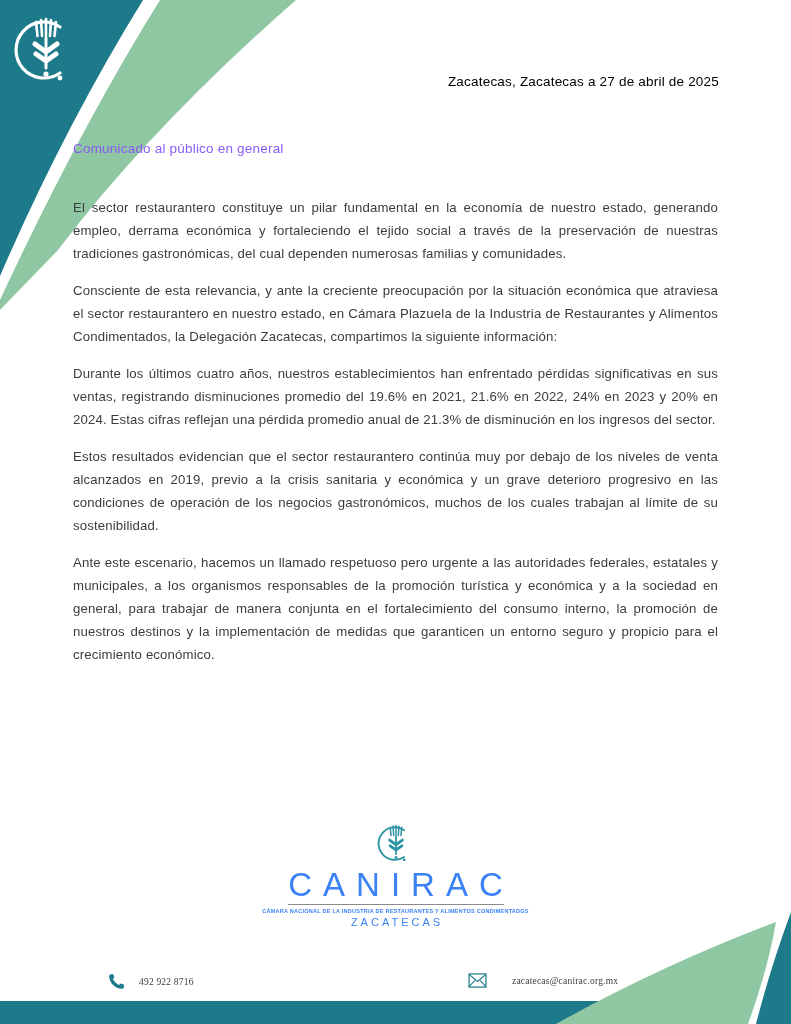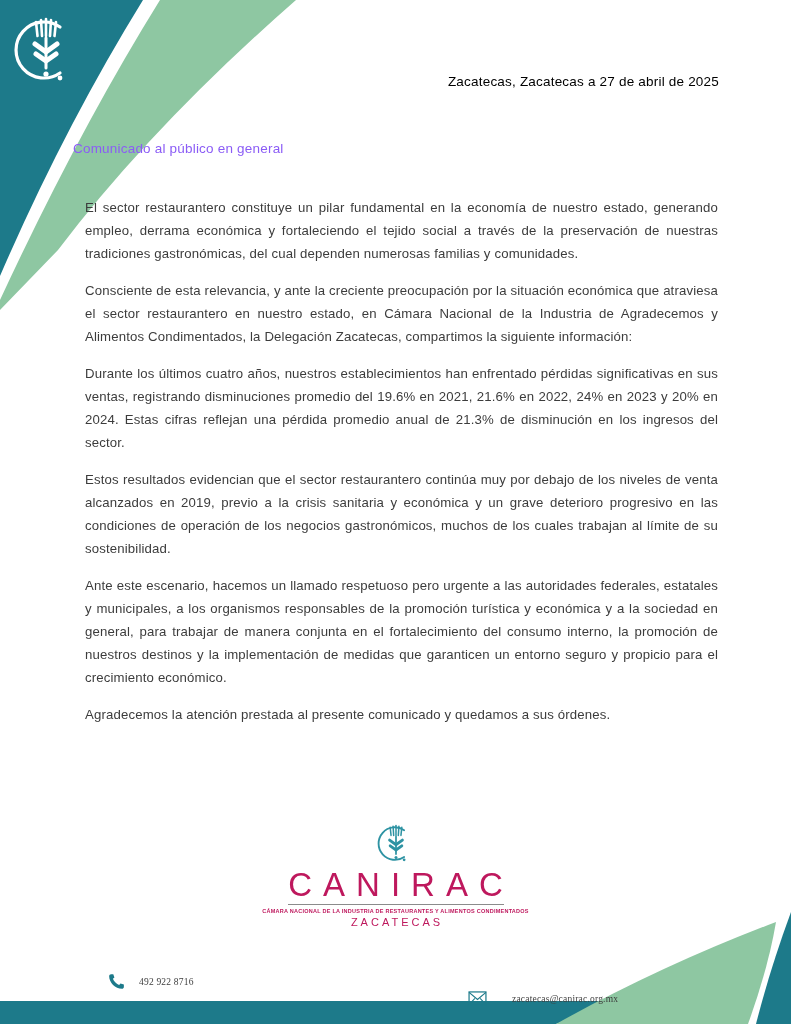--- a/index.html
+++ b/index.html
@@ -26,26 +26,26 @@
     position:absolute;top:141px;left:73px;
     font-size:13.5px;color:#8b5cf6;letter-spacing:.2px;
   }
 
   
   .body-copy{
     position:absolute;top:196px;left:73px;width:645px;
     font-size:13.2px;line-height:23px;color:#3c3c3c;
     text-align:justify;letter-spacing:.15px;
   }
-  .body-copy p{margin:0 0 14px 12px;}
+  .body-copy p{margin:0 0 14px 0;}
 
   
   .brand{
     position:absolute;top:818px;left:0;width:791px;text-align:center;
-    color:#be185d;
+    color:#3b82f6;
   }
   .brand .wheat-wrap{height:50px;}
   .brand-name{
     font-size:33px;letter-spacing:11px;padding-left:11px;
     font-weight:400;line-height:34px;
   }
   .brand-rule{width:216px;height:1px;background:#8b8b8b;margin:2px auto 3px auto;}
   .brand-caption{
     font-size:5.5px;font-weight:bold;letter-spacing:.25px;line-height:7px;
   }
@@ -57,21 +57,21 @@
   .contact-row{
     position:absolute;top:971px;left:0;width:636px;height:26px;
   }
   .contact-item{
     position:absolute;display:flex;align-items:center;gap:14px;
     font-family:"Liberation Serif","DejaVu Serif",serif;
     font-size:9.5px;color:#3d3d3d;letter-spacing:.2px;
   }
   #contact-phone{left:108px;top:2px;}
   #contact-address{left:247px;top:2px;}
-  #contact-email{left:468px;top:20px;gap:25px;}
+  #contact-email{left:468px;top:2px;gap:25px;}
   .contact-item svg{flex:0 0 auto;}
 </style>
 </head>
 <body>
 
 <svg id="deco-top" class="deco" width="320" height="320" viewBox="0 0 320 320">
   <path d="M0,0 H296 Q152,126 58,250 L0,310 Z" fill="#8ec7a2"></path>
   <path d="M0,0 H160 Q78,132 0,300 Z" fill="#ffffff"></path>
   <path d="M0,0 H143 Q64,128 0,276 Z" fill="#1d7a8a"></path>
 </svg>
@@ -97,25 +97,24 @@
   <circle cx="38" cy="68" r="2.6" fill="#ffffff"></circle>
   <circle cx="52" cy="72" r="2.4" fill="#ffffff"></circle>
 </svg>
 
 <div class="date-line">Zacatecas, Zacatecas a 27 de abril de 2025</div>
 
 <div class="heading">Comunicado al público en general</div>
 
 <div class="body-copy">
   <p>El sector restaurantero constituye un pilar fundamental en la economía de nuestro estado, generando empleo, derrama económica y fortaleciendo el tejido social a través de la preservación de nuestras tradiciones gastronómicas, del cual dependen numerosas familias y comunidades.</p>
-  <p>Consciente de esta relevancia, y ante la creciente preocupación por la situación económica que atraviesa el sector restaurantero en nuestro estado, en Cámara Nacional de la Industria de Agradecemos y Alimentos Condimentados, la Delegación Zacatecas, compartimos la siguiente información:</p>
+  <p>Consciente de esta relevancia, y ante la creciente preocupación por la situación económica que atraviesa el sector restaurantero en nuestro estado, en Cámara Plazuela de la Industria de Restaurantes y Alimentos Condimentados, la Delegación Zacatecas, compartimos la siguiente información:</p>
   <p>Durante los últimos cuatro años, nuestros establecimientos han enfrentado pérdidas significativas en sus ventas, registrando disminuciones promedio del 19.6% en 2021, 21.6% en 2022, 24% en 2023 y 20% en 2024. Estas cifras reflejan una pérdida promedio anual de 21.3% de disminución en los ingresos del sector.</p>
   <p>Estos resultados evidencian que el sector restaurantero continúa muy por debajo de los niveles de venta alcanzados en 2019, previo a la crisis sanitaria y económica y un grave deterioro progresivo en las condiciones de operación de los negocios gastronómicos, muchos de los cuales trabajan al límite de su sostenibilidad.</p>
   <p>Ante este escenario, hacemos un llamado respetuoso pero urgente a las autoridades federales, estatales y municipales, a los organismos responsables de la promoción turística y económica y a la sociedad en general, para trabajar de manera conjunta en el fortalecimiento del consumo interno, la promoción de nuestros destinos y la implementación de medidas que garanticen un entorno seguro y propicio para el crecimiento económico.</p>
-  <p>Agradecemos la atención prestada al presente comunicado y quedamos a sus órdenes.</p>
 </div>
 
 <div class="brand">
   <div class="wheat-wrap">
     <svg width="52" height="50" viewBox="0 0 76 86">
       <g stroke="#2e93a3" fill="none" stroke-linecap="round">
         <path d="M52,21 A28,28 0 1 0 52,67" stroke-width="3.2"></path>
         <line x1="38" y1="32" x2="38" y2="62" stroke-width="3"></line>
         <line x1="28" y1="16" x2="29.5" y2="30" stroke-width="2.6"></line>
         <line x1="33" y1="14" x2="34" y2="30" stroke-width="2.6"></line>

